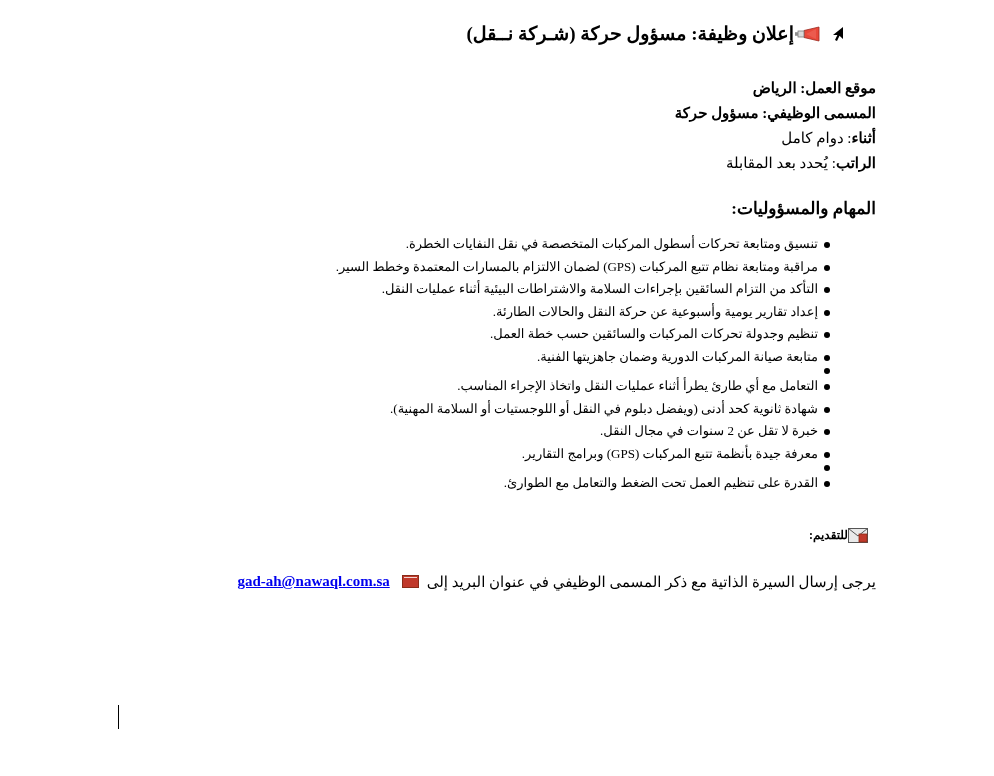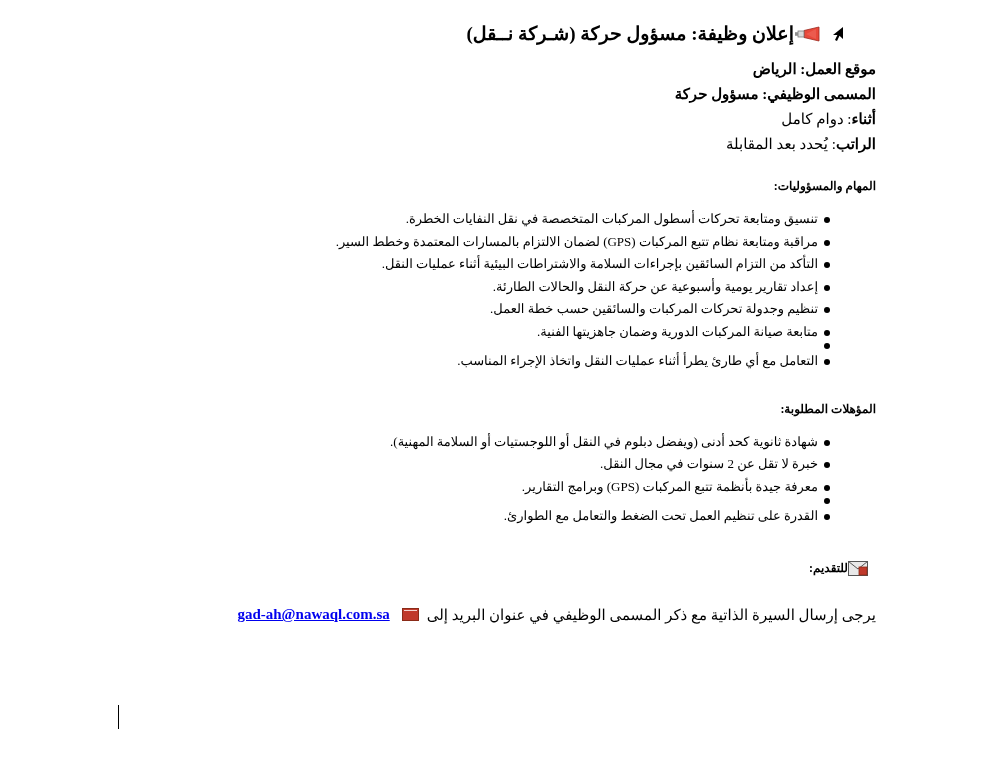--- a/index.html
+++ b/index.html
@@ -29,21 +29,21 @@
     margin: 0 auto;
   }
 
   
   .title-row {
     display: flex;
     flex-direction: row;
     align-items: center;
     justify-content: flex-start;
     margin-top: 12px;
-    margin-bottom: 14px;
+    margin-bottom: 33px;
     padding-right: 18px;
   }
   .title-text {
     font-size: 19px;
     font-weight: bold;
     letter-spacing: 0px;
     white-space: nowrap;
   }
   .megaphone {
     display: inline-block;
@@ -69,21 +69,21 @@
   }
   .meta .k {
     font-weight: bold;
   }
   .meta .v {
     font-weight: normal;
   }
   .meta.bold-all .v { font-weight: bold; }
 
   .section-head {
-    font-size: 12px;
+    font-size: 17px;
     font-weight: bold;
     text-align: right;
     margin: 24px 0 14px 0;
   }
   .section-head.center-ish {
     margin-top: 30px;
   }
 
   ul.bullets {
     list-style: none;
@@ -274,21 +274,20 @@
           </li>
         <li>
             <div class="li-inner">
               <span class="bdot"></span>
               <span class="li-text">التعامل مع أي طارئ يطرأ أثناء عمليات النقل واتخاذ الإجراء المناسب.</span>
             </div>
           </li>
       </ul>
     </div>
 
-    <div class="section-head center-ish">المؤهلات المطلوبة:</div>
     <div class="bullet-block">
       <ul class="bullets">
         <li>
             <div class="li-inner">
               <span class="bdot"></span>
               <span class="li-text">شهادة ثانوية كحد أدنى (ويفضل دبلوم في النقل أو اللوجستيات أو السلامة المهنية).</span>
             </div>
           </li>
         <li>
             <div class="li-inner">

